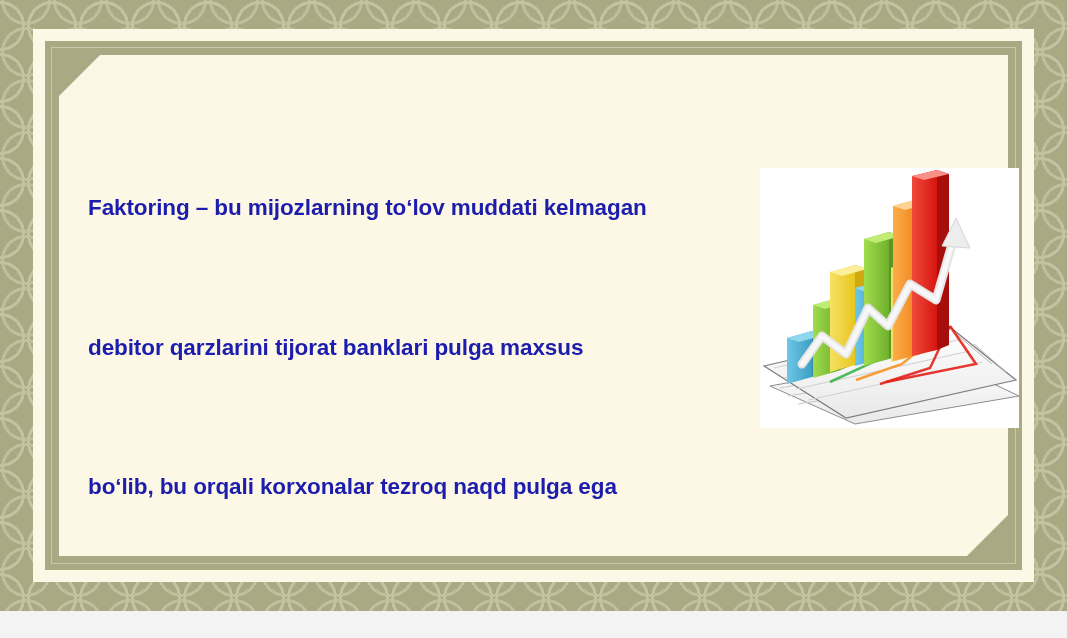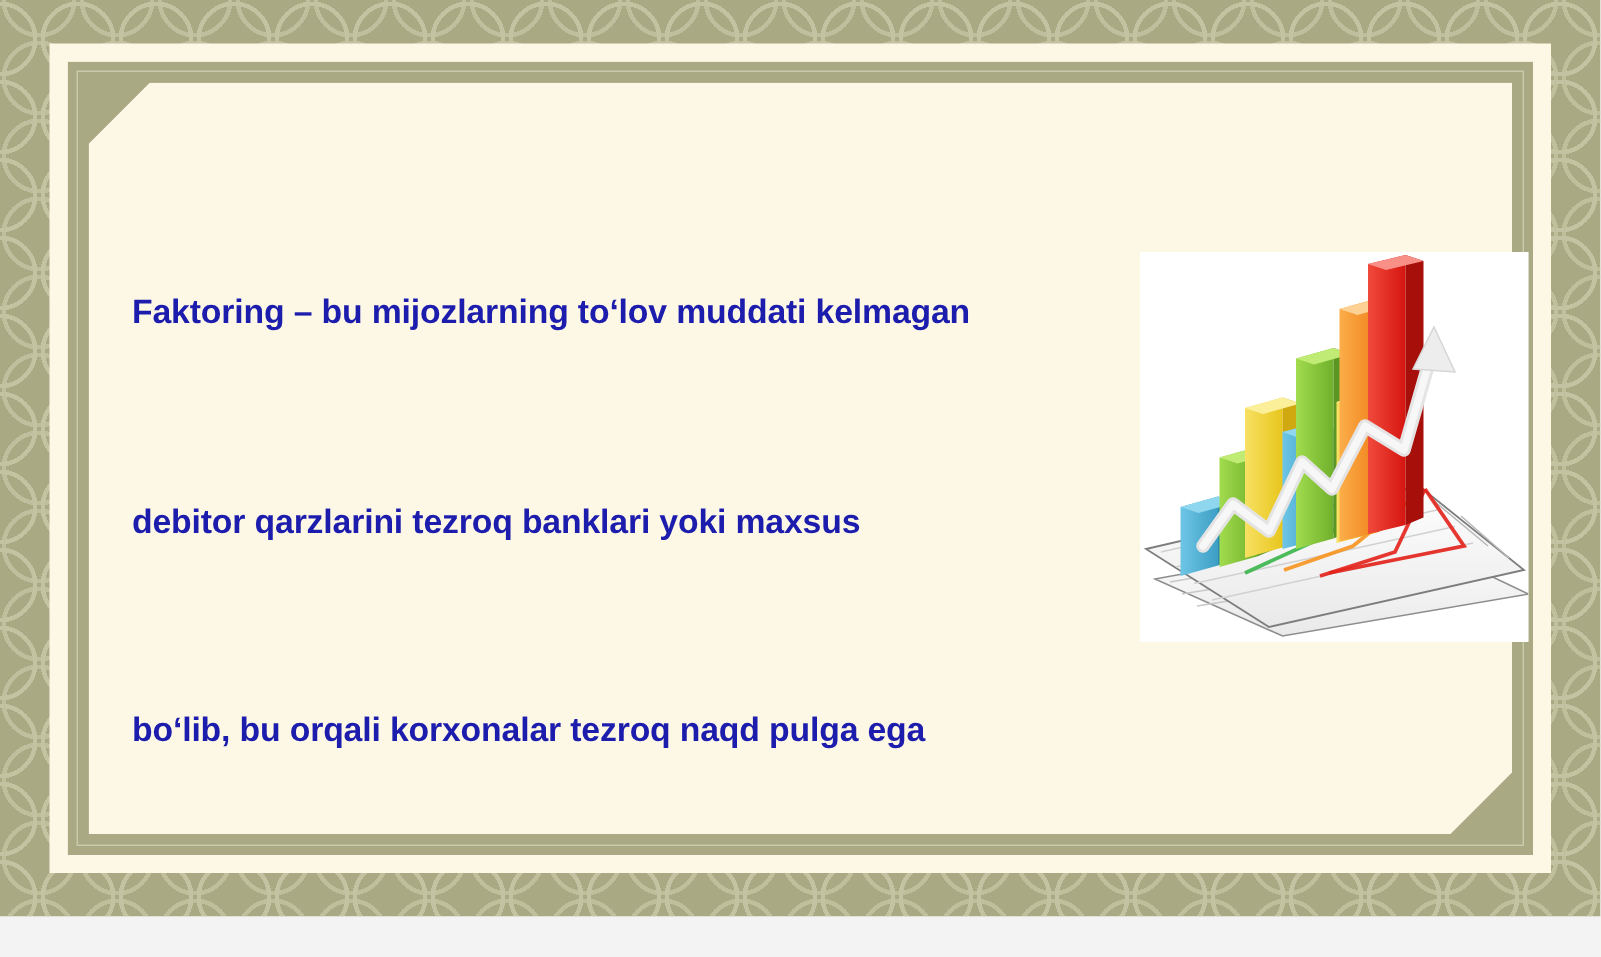--- a/index.html
+++ b/index.html
@@ -144,21 +144,21 @@
 
   <div id="frame">
     <div class="band"></div>
     <div class="hairline"></div>
   </div>
 
   <div id="panel"></div>
 
   <div id="copy">
     <p>Faktoring – bu mijozlarning to‘lov muddati kelmagan</p>
-    <p>debitor qarzlarini tezroq banklari yoki maxsus</p>
+    <p>debitor qarzlarini tijorat banklari pulga maxsus</p>
     <p>bo‘lib, bu orqali korxonalar tezroq naqd pulga ega</p>
     
     
     
     
     
     
     
   </div>
 

